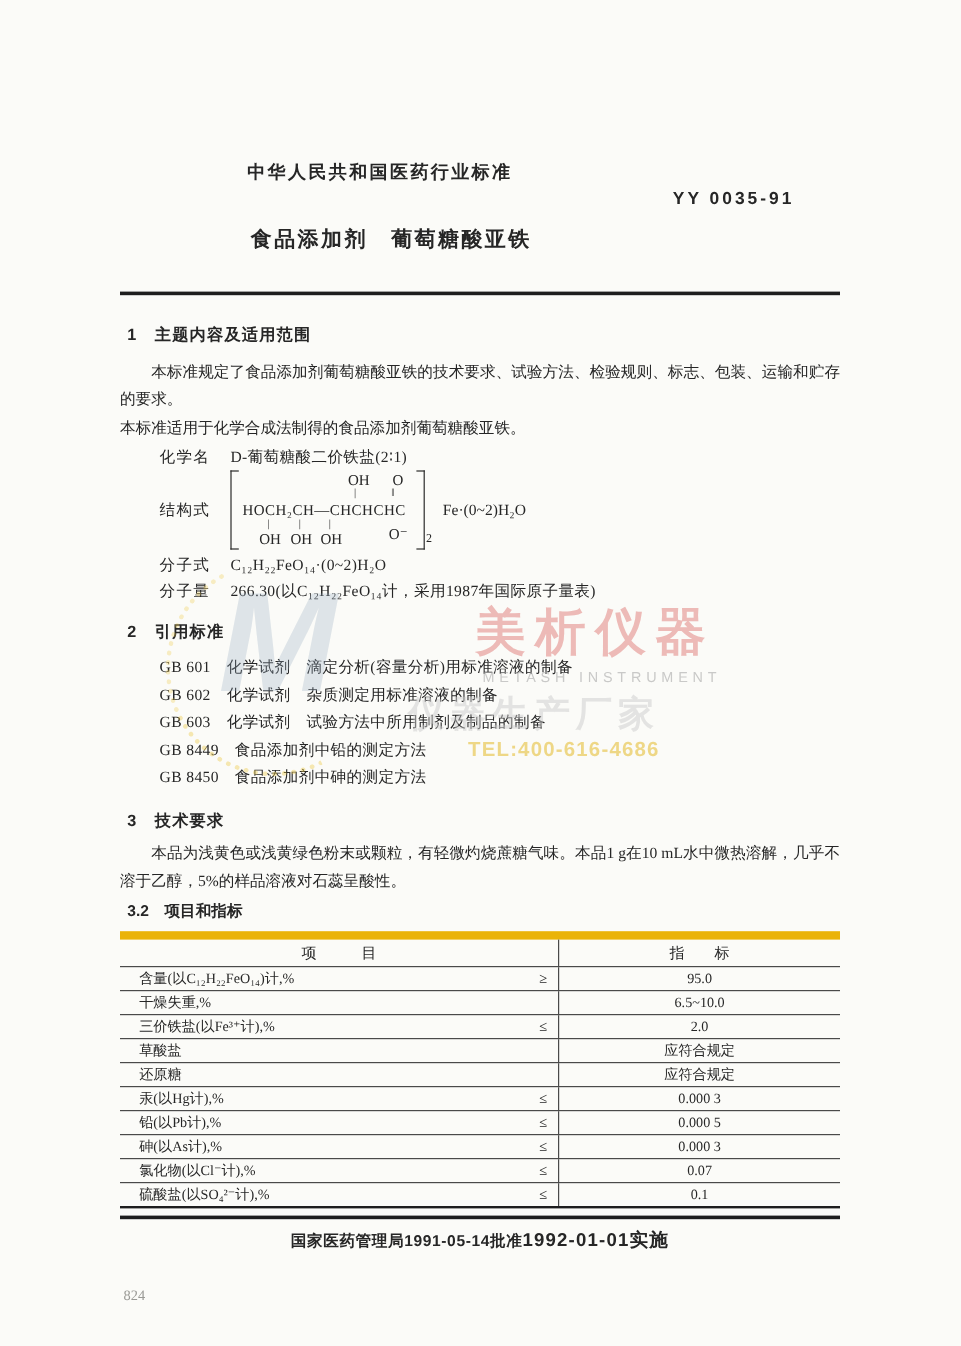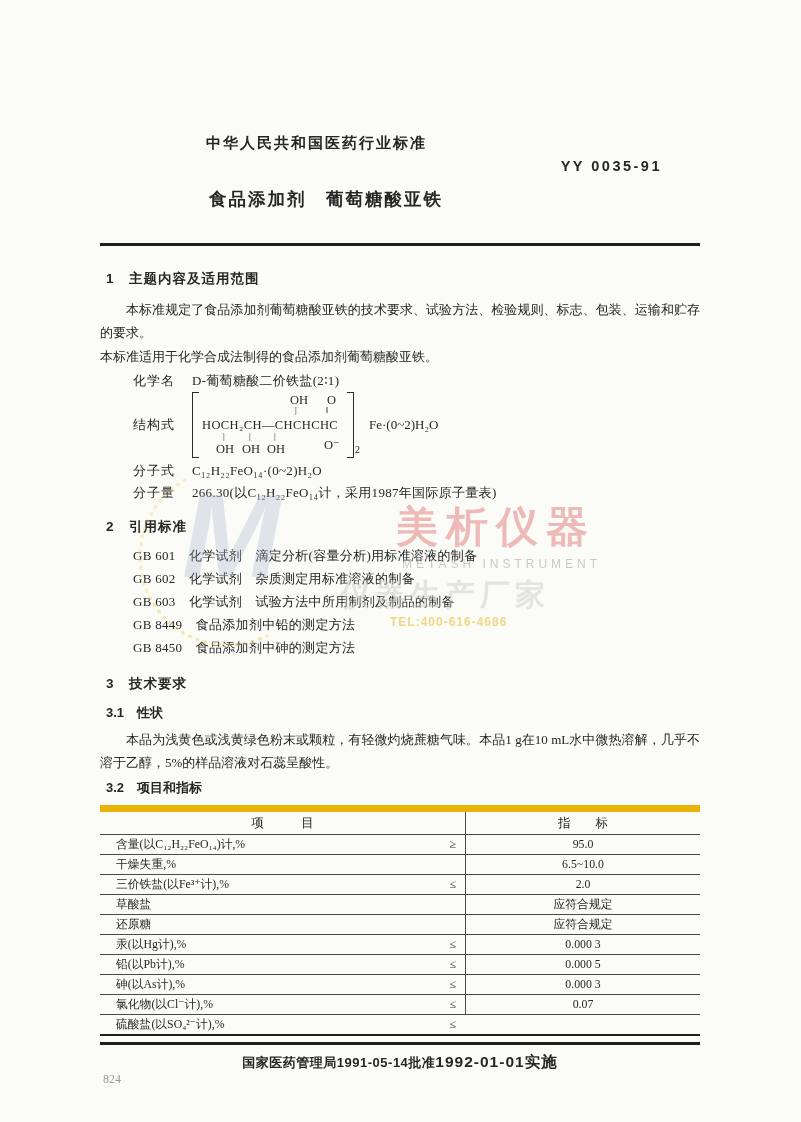--- a/index.html
+++ b/index.html
@@ -104,21 +104,21 @@
             transform:rotate(18deg); }
   .wm-logo { position:absolute; left:32px; top:22px; font-family:"Liberation Sans","DejaVu Sans",sans-serif;
              font-weight:bold; font-style:italic; font-size:118px; line-height:1; color:rgba(148,170,190,0.28); }
   .wm-brand { position:absolute; left:246px; top:44px; font-family:"Liberation Sans","DejaVu Sans",sans-serif;
               font-weight:bold; font-size:42px; letter-spacing:8px; color:rgba(224,122,117,0.50); }
   .wm-en { position:absolute; left:252px; top:102px; font-family:"Liberation Sans","DejaVu Sans",sans-serif;
            font-size:12px; letter-spacing:4px; color:rgba(160,160,160,0.55); }
   .wm-tagline { position:absolute; left:190px; top:120px; font-family:"Liberation Sans","DejaVu Sans",sans-serif;
                 font-weight:bold; font-size:30px; letter-spacing:5px; color:rgba(204,204,204,0.50); }
   .wm-tel { position:absolute; left:240px; top:160px; font-family:"Liberation Sans","DejaVu Sans",sans-serif;
-            font-weight:bold; font-size:12px; letter-spacing:1px; color:rgba(230,192,58,0.60); }
+            font-weight:bold; font-size:17px; letter-spacing:1px; color:rgba(230,192,58,0.60); }
 </style>
 </head>
 <body>
 
 <div class="page">
 
   <div class="content">
 
     <div class="std-type">中华人民共和国医药行业标准</div>
     <div class="std-no">YY 0035-91</div>
@@ -168,21 +168,20 @@
     <div class="sec-h" style="margin-top:16px;">2　引用标准</div>
     <div style="margin-top:8px;">
       <div class="ref-item">GB 601　化学试剂　滴定分析(容量分析)用标准溶液的制备</div>
       <div class="ref-item">GB 602　化学试剂　杂质测定用标准溶液的制备</div>
       <div class="ref-item">GB 603　化学试剂　试验方法中所用制剂及制品的制备</div>
       <div class="ref-item">GB 8449　食品添加剂中铅的测定方法</div>
       <div class="ref-item">GB 8450　食品添加剂中砷的测定方法</div>
     </div>
 
     <div class="sec-h" style="margin-top:16px;">3　技术要求</div>
-    <div class="sub-h">3.1　性状</div>
     <div class="para" style="margin-top:6px;">本品为浅黄色或浅黄绿色粉末或颗粒，有轻微灼烧蔗糖气味。本品1 g在10 mL水中微热溶解，几乎不溶于乙醇，5%的样品溶液对石蕊呈酸性。</div>
     <div class="sub-h" style="margin-top:5px;">3.2　项目和指标</div>
 
     <div class="spec-table">
       <div class="t-row head">
         <div class="t-left">
             <span>项　　　目</span>
           </div>
         <div class="t-right">
             <span>指　　标</span>
@@ -266,20 +265,23 @@
             <span class="t-rel">≤</span>
           </div>
         <div class="t-right">
             <span>0.07</span>
           </div>
       </div>
       <div class="t-row">
         <div class="t-left">
             <span class="t-item">硫酸盐(以SO₄²⁻计),%</span>
             <span class="t-rel">≤</span>
+          </div>
+        <div class="t-right">
+            <span>0.1</span>
           </div>
       </div>
     </div>
 
     <div class="footer-rule"></div>
     <div class="footer-row">
       <span class="approval">国家医药管理局1991-05-14批准</span>
       <span class="impl">1992-01-01实施</span>
     </div>
   </div>

